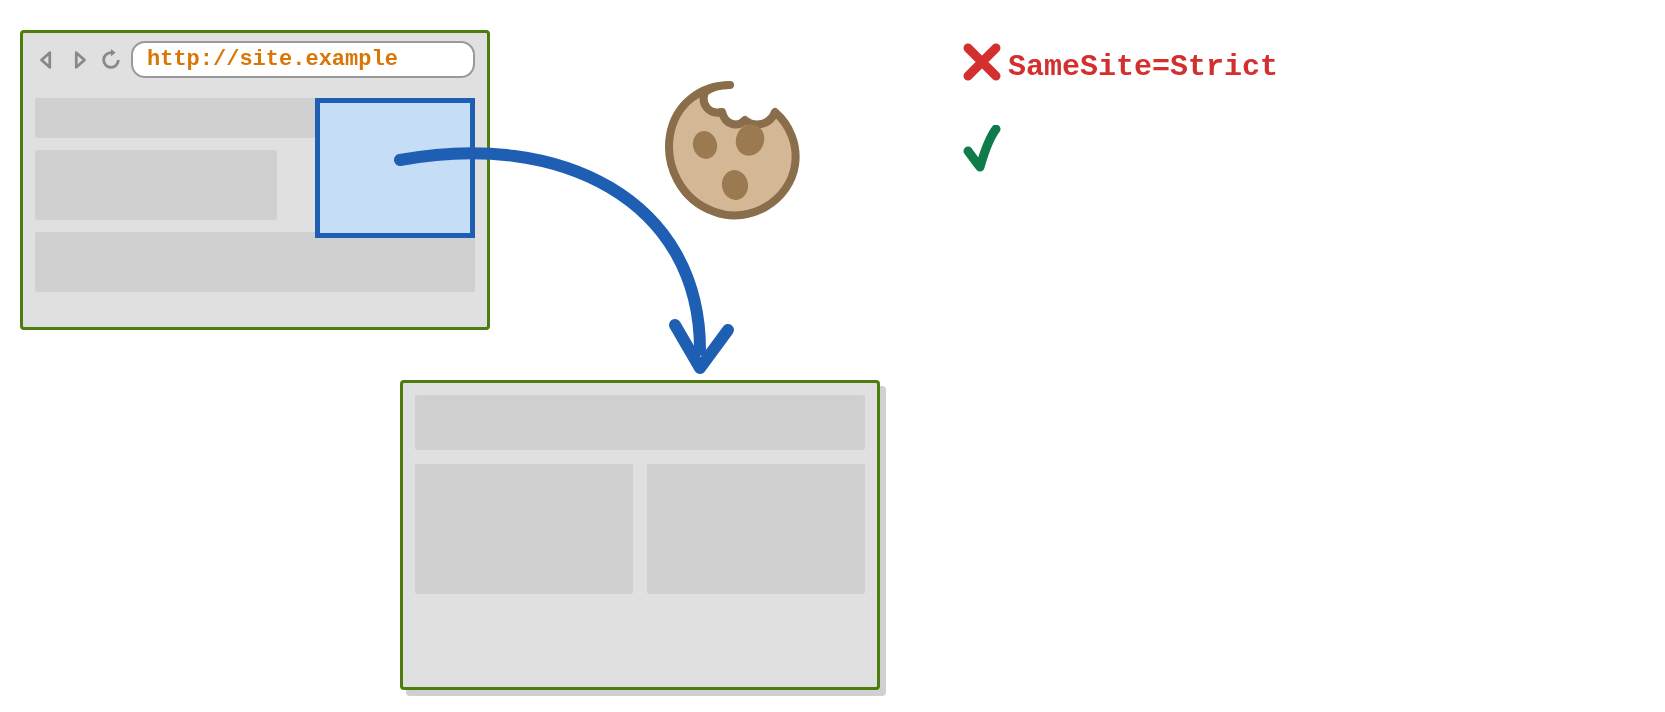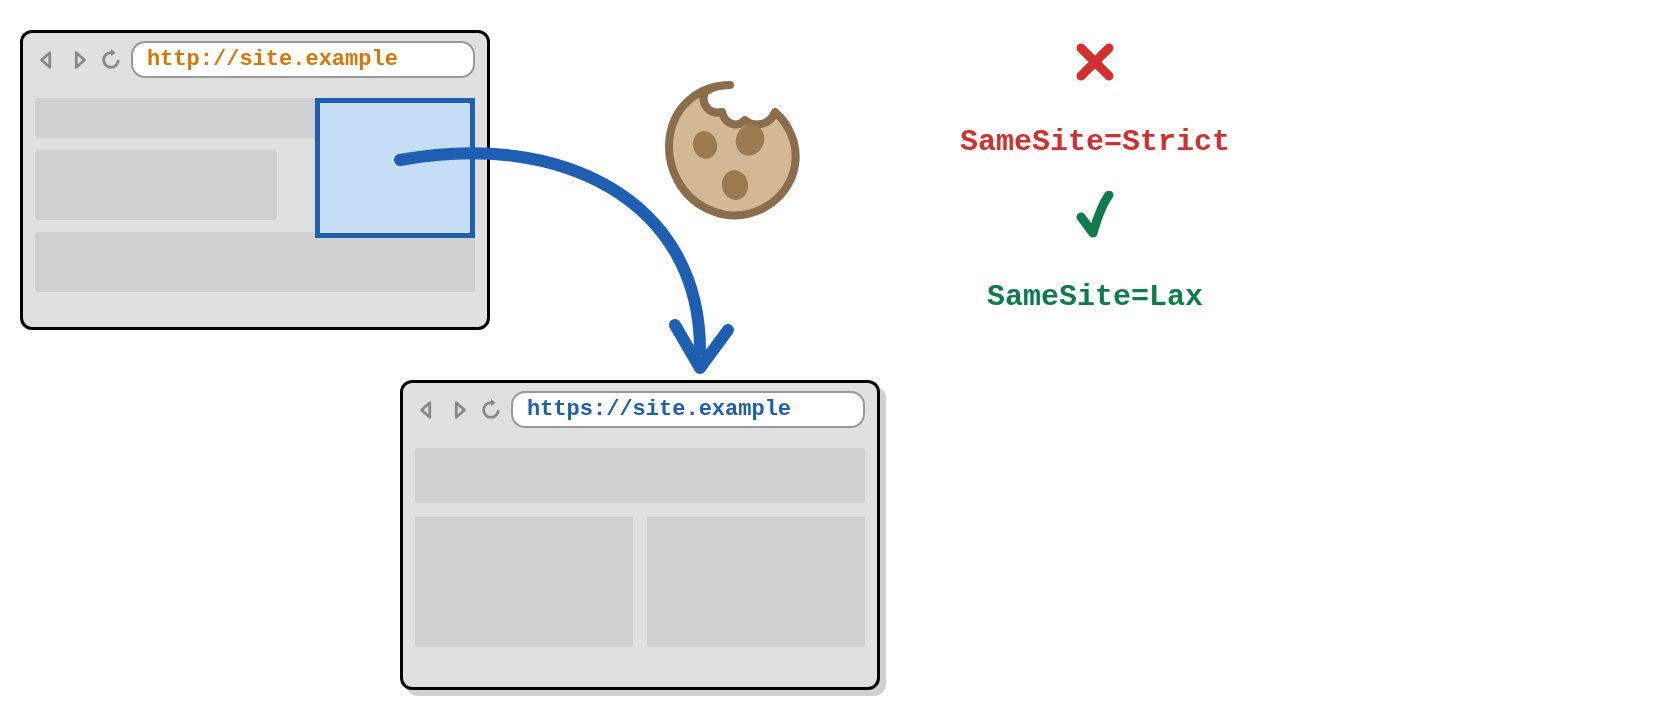--- a/index.html
+++ b/index.html
@@ -6,22 +6,22 @@
     body {
       width: 1665px;
       height: 712px;
       position: relative;
       font-family: 'Courier New', monospace;
       background: transparent;
     }
     .browser-window {
       position: absolute;
       background: #e0e0e0;
-      border: 3px solid #000000;
-      border-radius: 12px;
+      border: 3px solid #4d7c0f;
+      border-radius: 4px;
     }
     .browser-toolbar {
       display: flex;
       align-items: center;
       padding: 8px 12px;
       gap: 8px;
     }
     .nav-icon {
       display: inline-flex;
       width: 24px;
@@ -58,25 +58,24 @@
       position: absolute;
       top: 40px;
       left: 960px;
       display: flex;
       flex-direction: column;
       gap: 32px;
     }
     .rule-item {
       display: flex;
       align-items: center;
-      gap: 32px;
+      gap: 4px;
       font-family: 'Courier New', monospace;
       font-size: 30px;
       font-weight: bold;
-      flex-direction: column;
     }
     .rule-cross { color: #d32f2f; }
     .rule-check { color: #0e7c4a; }
     .icon-svg { display: block; }
     .cookie-icon {
       position: absolute;
       top: 70px;
       left: 650px;
     }
     .arrow {
@@ -127,39 +126,20 @@
 <div class="cookie-icon">
   <svg width="160" height="160" viewBox="0 0 160 160">
     <path d="M80 15 C 50 15 25 35 20 65 C 15 95 30 130 65 142 C 100 155 140 130 145 95 C 148 75 140 55 125 42 C 120 55 105 58 95 50 C 88 58 75 55 72 42 C 60 45 50 35 55 22 C 62 17 71 15 80 15 Z" fill="#d4b896" stroke="#8a6d4a" stroke-width="8" stroke-linejoin="round"></path>
     <ellipse cx="55" cy="75" rx="12" ry="14" fill="#9b7a52" transform="rotate(-15 55 75)"></ellipse>
     <ellipse cx="100" cy="70" rx="14" ry="16" fill="#9b7a52" transform="rotate(20 100 70)"></ellipse>
     <ellipse cx="85" cy="115" rx="13" ry="15" fill="#9b7a52" transform="rotate(-10 85 115)"></ellipse>
   </svg>
 </div>
 
 <div class="browser-window" style="top:380px; left:400px; width:480px; height:310px; box-shadow: 6px 6px 0 #d0d0d0;">
-  <div class="browser-toolbar">
-    <span class="nav-icon">
-      <svg class="icon-svg" width="22" height="22" viewBox="0 0 24 24">
-          <path d="M15 4 L6 12 L15 20 Z" fill="none" stroke="#888" stroke-width="3" stroke-linejoin="round"></path>
-        </svg>
-    </span>
-    <span class="nav-icon">
-      <svg class="icon-svg" width="22" height="22" viewBox="0 0 24 24">
-          <path d="M9 4 L18 12 L9 20 Z" fill="none" stroke="#888" stroke-width="3" stroke-linejoin="round"></path>
-        </svg>
-    </span>
-    <span class="nav-icon">
-      <svg class="icon-svg" width="22" height="22" viewBox="0 0 24 24">
-          <path d="M12 4 A8 8 0 1 0 20 12" fill="none" stroke="#888" stroke-width="3"></path>
-          <path d="M12 0 L12 8 L17 4 Z" fill="#888"></path>
-        </svg>
-    </span>
-    <div class="url-bar url-https">https://site.example</div>
-  </div>
   <div class="browser-body" style="height:250px;">
     <div class="content-block" style="width:100%; height:55px; margin-bottom:14px;"></div>
     <div style="display:flex; gap:14px;">
       <div class="content-block" style="flex:1; height:130px;"></div>
       <div class="content-block" style="flex:1; height:130px;"></div>
     </div>
   </div>
 </div>
 
 <div class="rules-list">
@@ -170,15 +150,14 @@
         </svg>
     </span>
     <span>SameSite=Strict</span>
   </div>
   <div class="rule-item rule-check">
     <span>
       <svg width="44" height="48" viewBox="0 0 44 48">
           <path d="M8 26 C 14 34 18 40 20 42 C 24 28 30 12 36 4" stroke="#0e7c4a" stroke-width="9" fill="none" stroke-linecap="round" stroke-linejoin="round"></path>
         </svg>
     </span>
-    <span>SameSite=Lax</span>
   </div>
 </div>
 
 </body></html>

